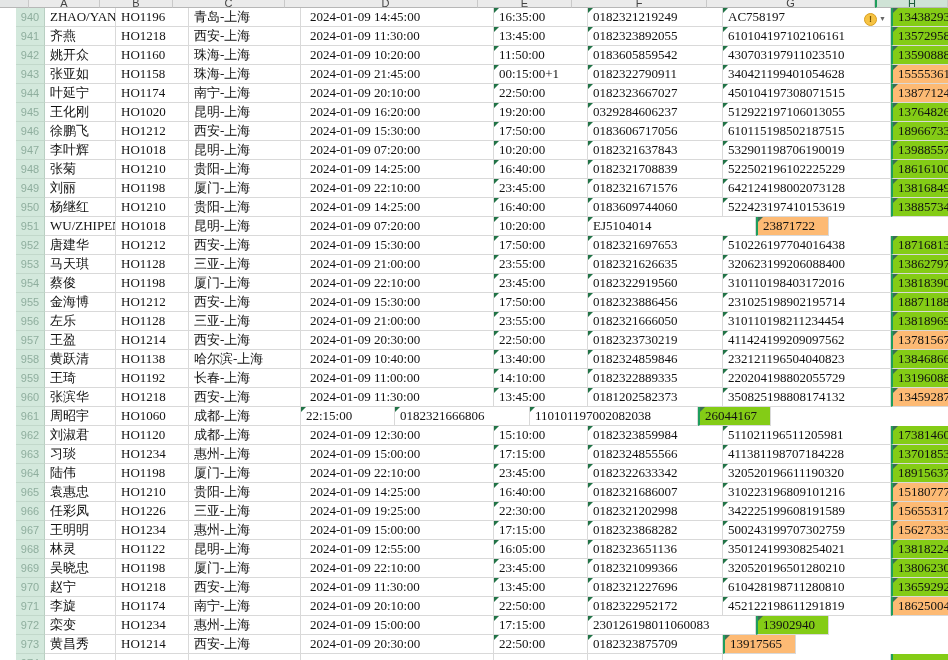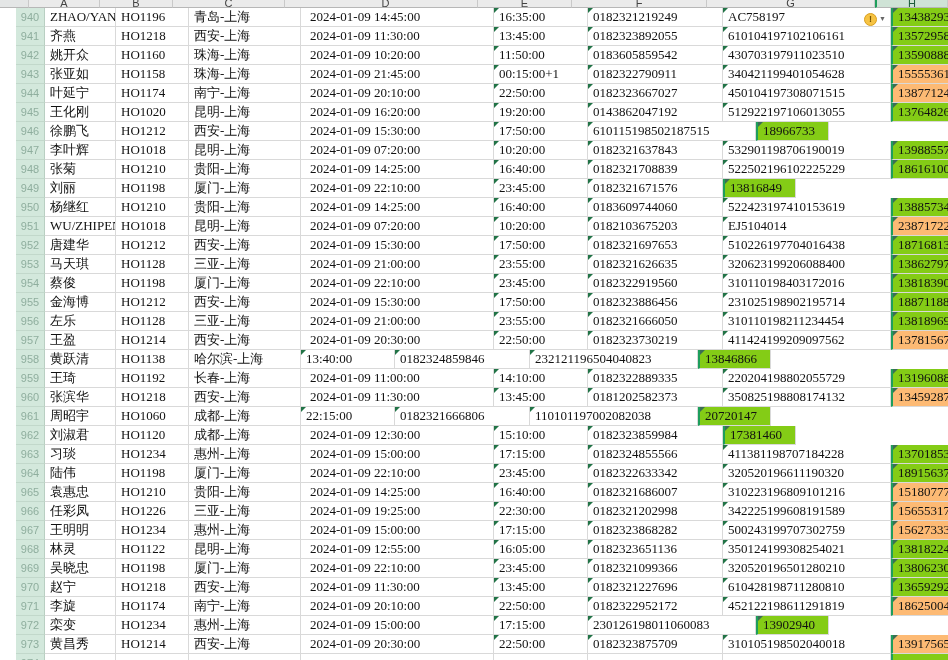--- a/index.html
+++ b/index.html
@@ -147,31 +147,32 @@
         <div class="c col-G tri">450104197308071515</div>
         <div class="c col-H tri dup">13877124</div>
       </div>
       <div class="row">
         <div class="rowhdr">945</div>
         <div class="c col-A">王化刚</div>
         <div class="c col-B">HO1020</div>
         <div class="c col-C">昆明-上海</div>
         <div class="c col-D">2024-01-09 16:20:00</div>
         <div class="c col-E tri">19:20:00</div>
-        <div class="c col-F tri">0143862047192</div>
+        <div class="c col-F tri">0329284606237</div>
         <div class="c col-G tri">512922197106013055</div>
         <div class="c col-H tri">13764826</div>
       </div>
       <div class="row">
         <div class="rowhdr">946</div>
         <div class="c col-A">徐鹏飞</div>
         <div class="c col-B">HO1212</div>
         <div class="c col-C">西安-上海</div>
         <div class="c col-D">2024-01-09 15:30:00</div>
         <div class="c col-E tri">17:50:00</div>
+        <div class="c col-F tri">0183606717056</div>
         <div class="c col-G tri">610115198502187515</div>
         <div class="c col-H tri">18966733</div>
       </div>
       <div class="row">
         <div class="rowhdr">947</div>
         <div class="c col-A">李叶辉</div>
         <div class="c col-B">HO1018</div>
         <div class="c col-C">昆明-上海</div>
         <div class="c col-D">2024-01-09 07:20:00</div>
         <div class="c col-E tri">10:20:00</div>
@@ -191,41 +192,41 @@
         <div class="c col-H tri">18616100</div>
       </div>
       <div class="row">
         <div class="rowhdr">949</div>
         <div class="c col-A">刘丽</div>
         <div class="c col-B">HO1198</div>
         <div class="c col-C">厦门-上海</div>
         <div class="c col-D">2024-01-09 22:10:00</div>
         <div class="c col-E tri">23:45:00</div>
         <div class="c col-F tri">0182321671576</div>
+        <div class="c col-G tri">642124198002073128</div>
         <div class="c col-H tri">13816849</div>
       </div>
       <div class="row">
         <div class="rowhdr">950</div>
         <div class="c col-A">杨继红</div>
         <div class="c col-B">HO1210</div>
         <div class="c col-C">贵阳-上海</div>
         <div class="c col-D">2024-01-09 14:25:00</div>
         <div class="c col-E tri">16:40:00</div>
         <div class="c col-F tri">0183609744060</div>
         <div class="c col-G tri">522423197410153619</div>
         <div class="c col-H tri">13885734</div>
       </div>
       <div class="row">
         <div class="rowhdr">951</div>
         <div class="c col-A">WU/ZHIPEN</div>
         <div class="c col-B">HO1018</div>
         <div class="c col-C">昆明-上海</div>
         <div class="c col-D">2024-01-09 07:20:00</div>
         <div class="c col-E tri">10:20:00</div>
-        <div class="c col-F tri">0182103675203</div>
         <div class="c col-G tri">EJ5104014</div>
         <div class="c col-H tri dup">23871722</div>
       </div>
       <div class="row">
         <div class="rowhdr">952</div>
         <div class="c col-A">唐建华</div>
         <div class="c col-B">HO1212</div>
         <div class="c col-C">西安-上海</div>
         <div class="c col-D">2024-01-09 15:30:00</div>
         <div class="c col-E tri">17:50:00</div>
@@ -286,20 +287,21 @@
         <div class="c col-E tri">22:50:00</div>
         <div class="c col-F tri">0182323730219</div>
         <div class="c col-G tri">411424199209097562</div>
         <div class="c col-H tri dup">13781567</div>
       </div>
       <div class="row">
         <div class="rowhdr">958</div>
         <div class="c col-A">黄跃清</div>
         <div class="c col-B">HO1138</div>
         <div class="c col-C">哈尔滨-上海</div>
+        <div class="c col-D">2024-01-09 10:40:00</div>
         <div class="c col-E tri">13:40:00</div>
         <div class="c col-F tri">0182324859846</div>
         <div class="c col-G tri">232121196504040823</div>
         <div class="c col-H tri">13846866</div>
       </div>
       <div class="row">
         <div class="rowhdr">959</div>
         <div class="c col-A">王琦</div>
         <div class="c col-B">HO1192</div>
         <div class="c col-C">长春-上海</div>
@@ -321,30 +323,31 @@
         <div class="c col-H tri dup">13459287</div>
       </div>
       <div class="row">
         <div class="rowhdr">961</div>
         <div class="c col-A">周昭宇</div>
         <div class="c col-B">HO1060</div>
         <div class="c col-C">成都-上海</div>
         <div class="c col-E tri">22:15:00</div>
         <div class="c col-F tri">0182321666806</div>
         <div class="c col-G tri">110101197002082038</div>
-        <div class="c col-H tri">20720147</div>
+        <div class="c col-H tri">26044167</div>
       </div>
       <div class="row">
         <div class="rowhdr">962</div>
         <div class="c col-A">刘淑君</div>
         <div class="c col-B">HO1120</div>
         <div class="c col-C">成都-上海</div>
         <div class="c col-D">2024-01-09 12:30:00</div>
         <div class="c col-E tri">15:10:00</div>
         <div class="c col-F tri">0182323859984</div>
+        <div class="c col-G tri">511021196511205981</div>
         <div class="c col-H tri">17381460</div>
       </div>
       <div class="row">
         <div class="rowhdr">963</div>
         <div class="c col-A">习琰</div>
         <div class="c col-B">HO1234</div>
         <div class="c col-C">惠州-上海</div>
         <div class="c col-D">2024-01-09 15:00:00</div>
         <div class="c col-E tri">17:15:00</div>
         <div class="c col-F tri">0182324855566</div>
@@ -450,21 +453,20 @@
         <div class="c col-H tri">13902940</div>
       </div>
       <div class="row">
         <div class="rowhdr">973</div>
         <div class="c col-A">黄昌秀</div>
         <div class="c col-B">HO1214</div>
         <div class="c col-C">西安-上海</div>
         <div class="c col-D">2024-01-09 20:30:00</div>
         <div class="c col-E tri">22:50:00</div>
         <div class="c col-F tri">0182323875709</div>
-        <div class="c col-G tri">310105198502040018</div>
         <div class="c col-H tri dup">13917565</div>
       </div>
       <div class="row">
         <div class="rowhdr">974</div>
         <div class="c col-A"></div>
         <div class="c col-B"></div>
         <div class="c col-C"></div>
         <div class="c col-D"></div>
         <div class="c col-E"></div>
         <div class="c col-F"></div>

